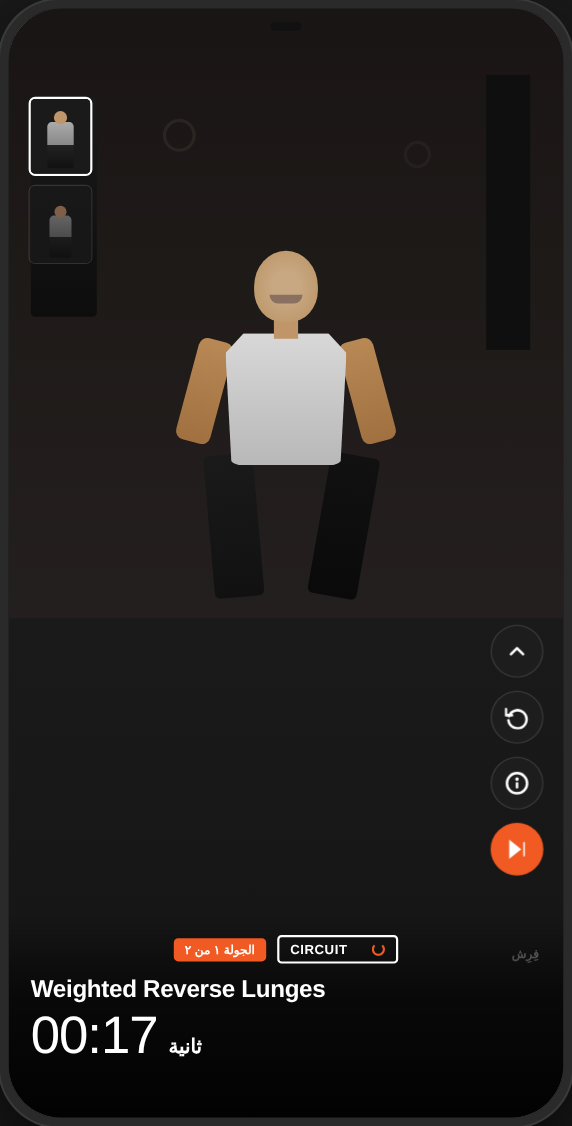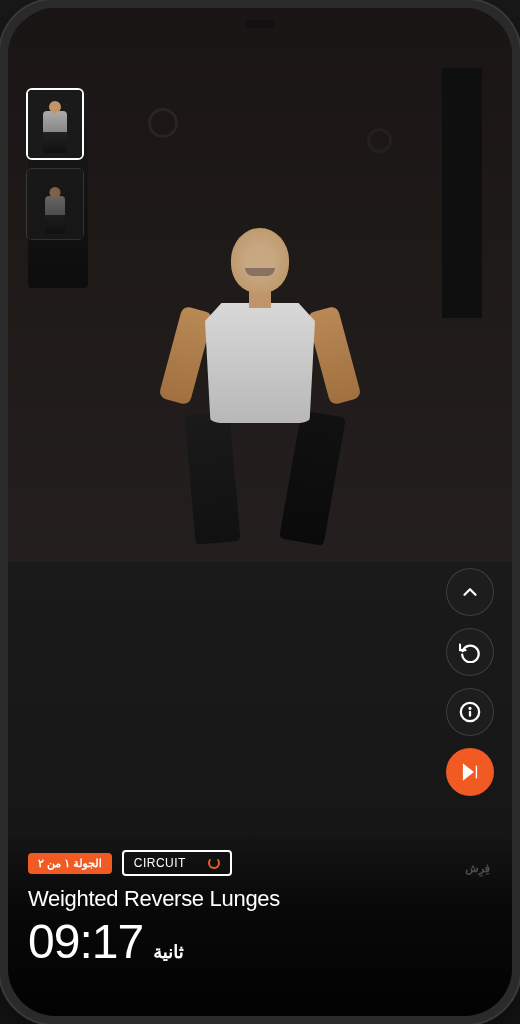--- a/index.html
+++ b/index.html
@@ -358,37 +358,38 @@
       background: linear-gradient(0deg, rgba(0,0,0,0.9) 0%, rgba(0,0,0,0.6) 60%, transparent 100%);
       z-index: 20;
     }
 
     
     .tags-row {
       display: flex;
       align-items: center;
       gap: 10px;
       margin-bottom: 10px;
+      justify-content: center;
     }
 
     .tag-orange {
       background: #f15a22;
       color: #fff;
       font-size: 11px;
       font-weight: 600;
       padding: 4px 10px;
       border-radius: 4px;
       direction: rtl;
     }
 
     .tag-circuit {
       background: transparent;
       color: #fff;
       font-size: 12px;
-      font-weight: 400;
+      font-weight: 700;
       padding: 4px 10px;
       border-radius: 4px;
       border: 2px solid #fff;
       display: flex;
       align-items: center;
       gap: 22px;
       letter-spacing: 0.5px;
     }
 
     .circuit-icon {
@@ -396,21 +397,21 @@
       height: 12px;
       border: 2px solid #f15a22;
       border-radius: 50%;
       border-top-color: transparent;
       display: inline-block;
     }
 
     .exercise-title {
       color: #fff;
       font-size: 22px;
-      font-weight: 400;
+      font-weight: 700;
       margin-bottom: 6px;
       letter-spacing: -0.3px;
     }
 
     .timer-row {
       display: flex;
       align-items: baseline;
       gap: 10px;
     }
 
@@ -525,19 +526,19 @@
     <div class="bottom-overlay">
       <div class="tags-row">
         <div class="tag-orange">الجولة ١ من ٢</div>
         <div class="tag-circuit">
           <span>CIRCUIT</span>
           <span class="circuit-icon"></span>
         </div>
       </div>
       <div class="exercise-title">Weighted Reverse Lunges</div>
       <div class="timer-row">
-        <span class="timer-value">09:17</span>
+        <span class="timer-value">00:17</span>
         <span class="timer-unit">ثانية</span>
       </div>
     </div>
 
   </div>
 </div>
 
 </body></html>

